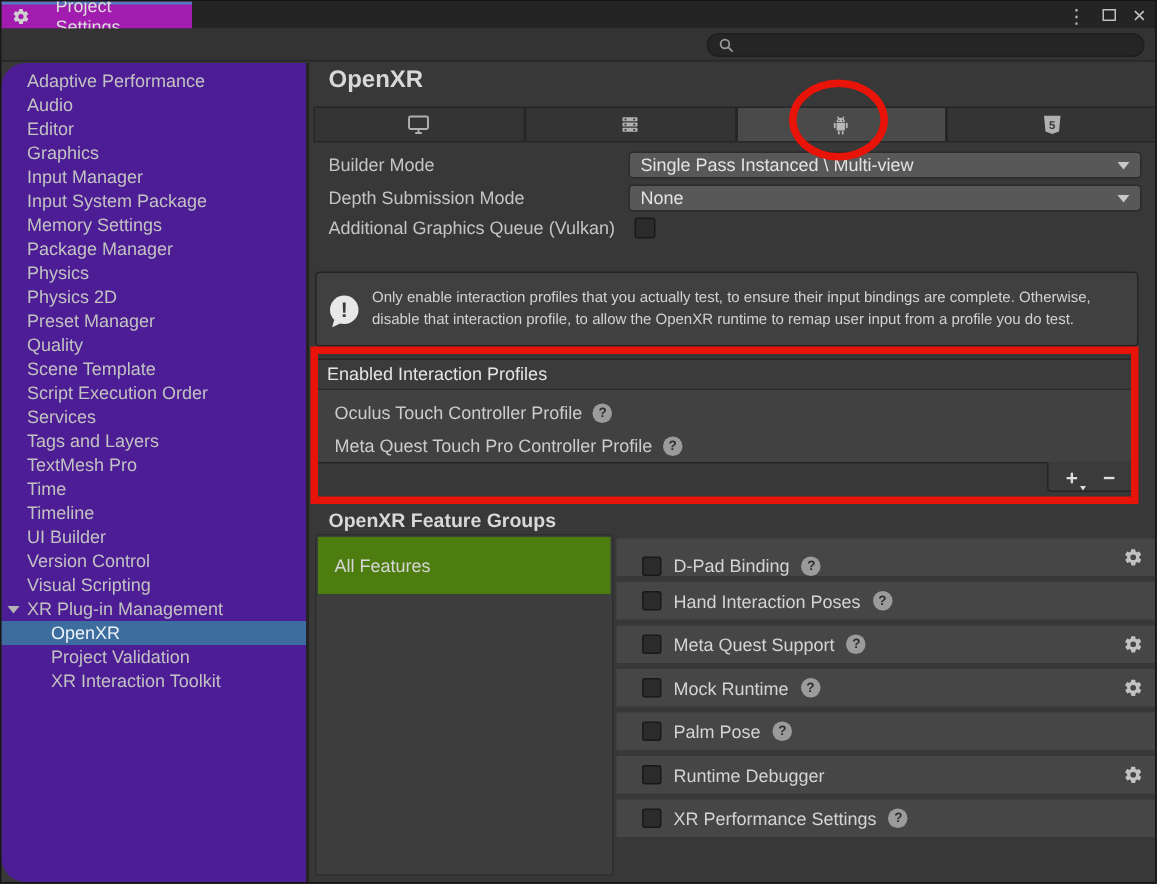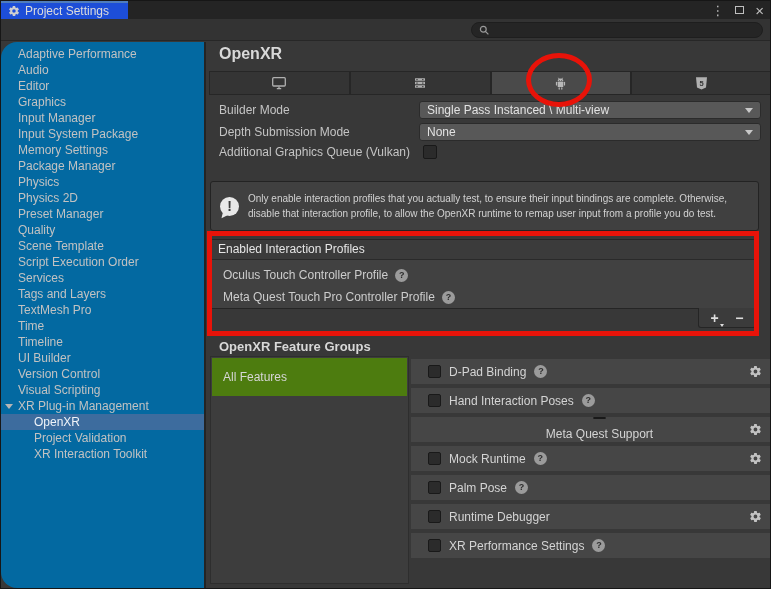--- a/index.html
+++ b/index.html
@@ -5,30 +5,30 @@
   * { box-sizing: border-box; margin: 0; padding: 0; }
   html,body { background:#1b1b1b; }
   .window {
     position: relative; width: 771px; height: 589px;
     background:#383838; overflow:hidden;
     font-family:"Liberation Sans", sans-serif; font-size:12px; color:#c6c6c6;
     border:1px solid #161616;
   }
   
   .titlebar { position:absolute; top:0; left:0; right:0; height:18px; background:#242424; }
-  .doc-tab { position:absolute; left:0; top:0; width:127px; height:18px; background:#1d4ed8;
-    border-top:2px solid #4f7dbd; display:flex; align-items:center; gap:5px; padding:0 7px; color:#dcdcdc; }
+  .doc-tab { position:absolute; left:0; top:0; width:127px; height:18px; background:#a21caf;
+    border-top:2px solid #4f7dbd; display:flex; align-items:center; gap:17px; padding:0 7px; color:#dcdcdc; }
   .win-controls { position:absolute; right:6px; top:0; height:18px; display:flex; align-items:center; gap:11px; color:#bfbfbf; font-size:13px; }
   .maximize-box { width:9px; height:8px; border:1.4px solid #bfbfbf; display:inline-block; }
   
   .toolbar { position:absolute; top:18px; left:0; right:0; height:22px; background:#333333; border-bottom:1px solid #272727; }
   .search-field { position:absolute; left:470px; right:7px; top:3px; height:16px; background:#252525;
     border:1px solid #1e1e1e; border-radius:8px; display:flex; align-items:center; gap:5px; padding:0 7px; color:#9a9a9a; }
   
-  .sidebar { position:absolute; top:41px; left:0; width:222px; bottom:0; background:#0369a1; padding-top:4px;border-radius:16px; }
+  .sidebar { position:absolute; top:41px; left:0; width:222px; bottom:0; background:#4c1d95; padding-top:4px;border-radius:16px; }
   .side-item { position:relative; height:16px; line-height:16px; padding-left:17px; color:#c2c2c2; white-space:nowrap; cursor:default; }
   .side-item.child { padding-left:33px; }
   .side-item.selected { background:#3d6c9e; color:#eef3f8; }
   .fold-tri { position:absolute; left:4px; top:6px; width:0; height:0;
     border-left:4px solid transparent; border-right:4px solid transparent; border-top:5px solid #b5b5b5; }
   .splitter { position:absolute; top:41px; left:203px; width:2px; bottom:0; background:#242424; }
   
   .main { position:absolute; top:41px; left:205px; right:0; bottom:0; background:#383838; }
   .page-title { position:absolute; left:13px; top:3px; font-size:16px; font-weight:bold; color:#d8d8d8; }
   .ptabs { position:absolute; left:3px; top:29px; width:563px; height:24px; display:flex; gap:2px; background:#262626; padding:1px; }
@@ -249,36 +249,36 @@
 
     <div class="annot-rect"></div>
 
     <div class="annot-ellipse"></div>
 
     <div class="fg-header">OpenXR Feature Groups</div>
     <div class="fg-left">
       <div class="fg-group-item">All Features</div>
     </div>
 
-    <div class="feat-row" style="top:317px;">
+    <div class="feat-row" style="top:317px;align-items:flex-end;">
       <span class="checkbox" style="width:13px;height:13px;"></span>
       <span>D-Pad Binding</span>
       <span class="help-badge">?</span>
       <span class="feat-gear icon">
         <svg width="13" height="13" viewBox="0 0 24 24" fill="#c2c2c2">
             <path d="M19.4 13c.04-.33.06-.66.06-1s-.02-.67-.06-1l2.1-1.65a.5.5 0 0 0 .12-.64l-2-3.46a.5.5 0 0 0-.6-.22l-2.49 1a7.3 7.3 0 0 0-1.73-1l-.38-2.65A.5.5 0 0 0 13.93 2h-4a.5.5 0 0 0-.5.42l-.37 2.65c-.63.26-1.2.6-1.74 1l-2.48-1a.5.5 0 0 0-.61.22l-2 3.46a.5.5 0 0 0 .12.64L4.55 11c-.04.33-.07.66-.07 1s.03.67.07 1l-2.1 1.65a.5.5 0 0 0-.12.64l2 3.46c.12.22.39.3.6.22l2.5-1c.53.4 1.1.75 1.73 1l.37 2.65c.04.24.25.42.5.42h4c.25 0 .46-.18.5-.42l.37-2.65c.63-.26 1.2-.6 1.73-1l2.49 1c.22.08.48 0 .6-.22l2-3.46a.5.5 0 0 0-.12-.64L19.4 13zm-7.46 2.5a3.5 3.5 0 1 1 0-7 3.5 3.5 0 0 1 0 7z"></path>
           </svg>
       </span>
     </div>
     <div class="feat-row" style="top:346px;">
       <span class="checkbox" style="width:13px;height:13px;"></span>
       <span>Hand Interaction Poses</span>
       <span class="help-badge">?</span>
     </div>
-    <div class="feat-row" style="top:375px;flex-direction:column;">
+    <div class="feat-row" style="top:375px;">
       <span class="checkbox" style="width:13px;height:13px;"></span>
       <span>Meta Quest Support</span>
       <span class="help-badge">?</span>
       <span class="feat-gear icon">
         <svg width="13" height="13" viewBox="0 0 24 24" fill="#c2c2c2">
             <path d="M19.4 13c.04-.33.06-.66.06-1s-.02-.67-.06-1l2.1-1.65a.5.5 0 0 0 .12-.64l-2-3.46a.5.5 0 0 0-.6-.22l-2.49 1a7.3 7.3 0 0 0-1.73-1l-.38-2.65A.5.5 0 0 0 13.93 2h-4a.5.5 0 0 0-.5.42l-.37 2.65c-.63.26-1.2.6-1.74 1l-2.48-1a.5.5 0 0 0-.61.22l-2 3.46a.5.5 0 0 0 .12.64L4.55 11c-.04.33-.07.66-.07 1s.03.67.07 1l-2.1 1.65a.5.5 0 0 0-.12.64l2 3.46c.12.22.39.3.6.22l2.5-1c.53.4 1.1.75 1.73 1l.37 2.65c.04.24.25.42.5.42h4c.25 0 .46-.18.5-.42l.37-2.65c.63-.26 1.2-.6 1.73-1l2.49 1c.22.08.48 0 .6-.22l2-3.46a.5.5 0 0 0-.12-.64L19.4 13zm-7.46 2.5a3.5 3.5 0 1 1 0-7 3.5 3.5 0 0 1 0 7z"></path>
           </svg>
       </span>
     </div>
     <div class="feat-row" style="top:404px;">

